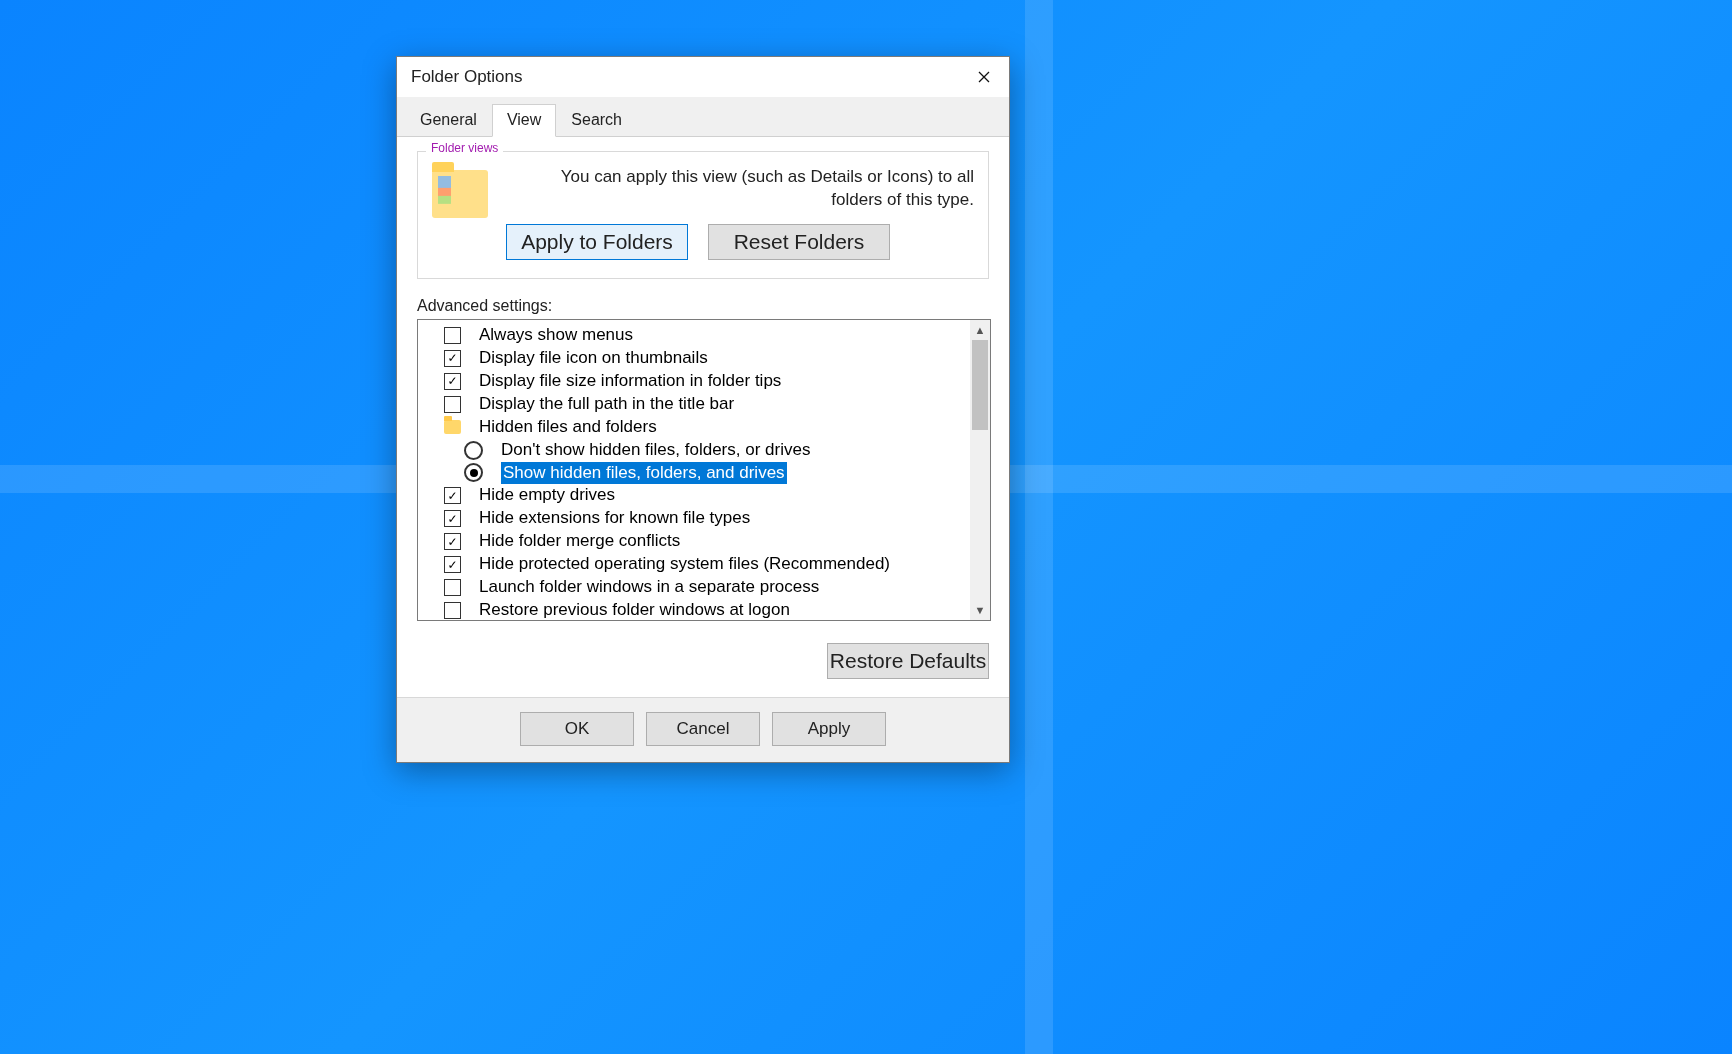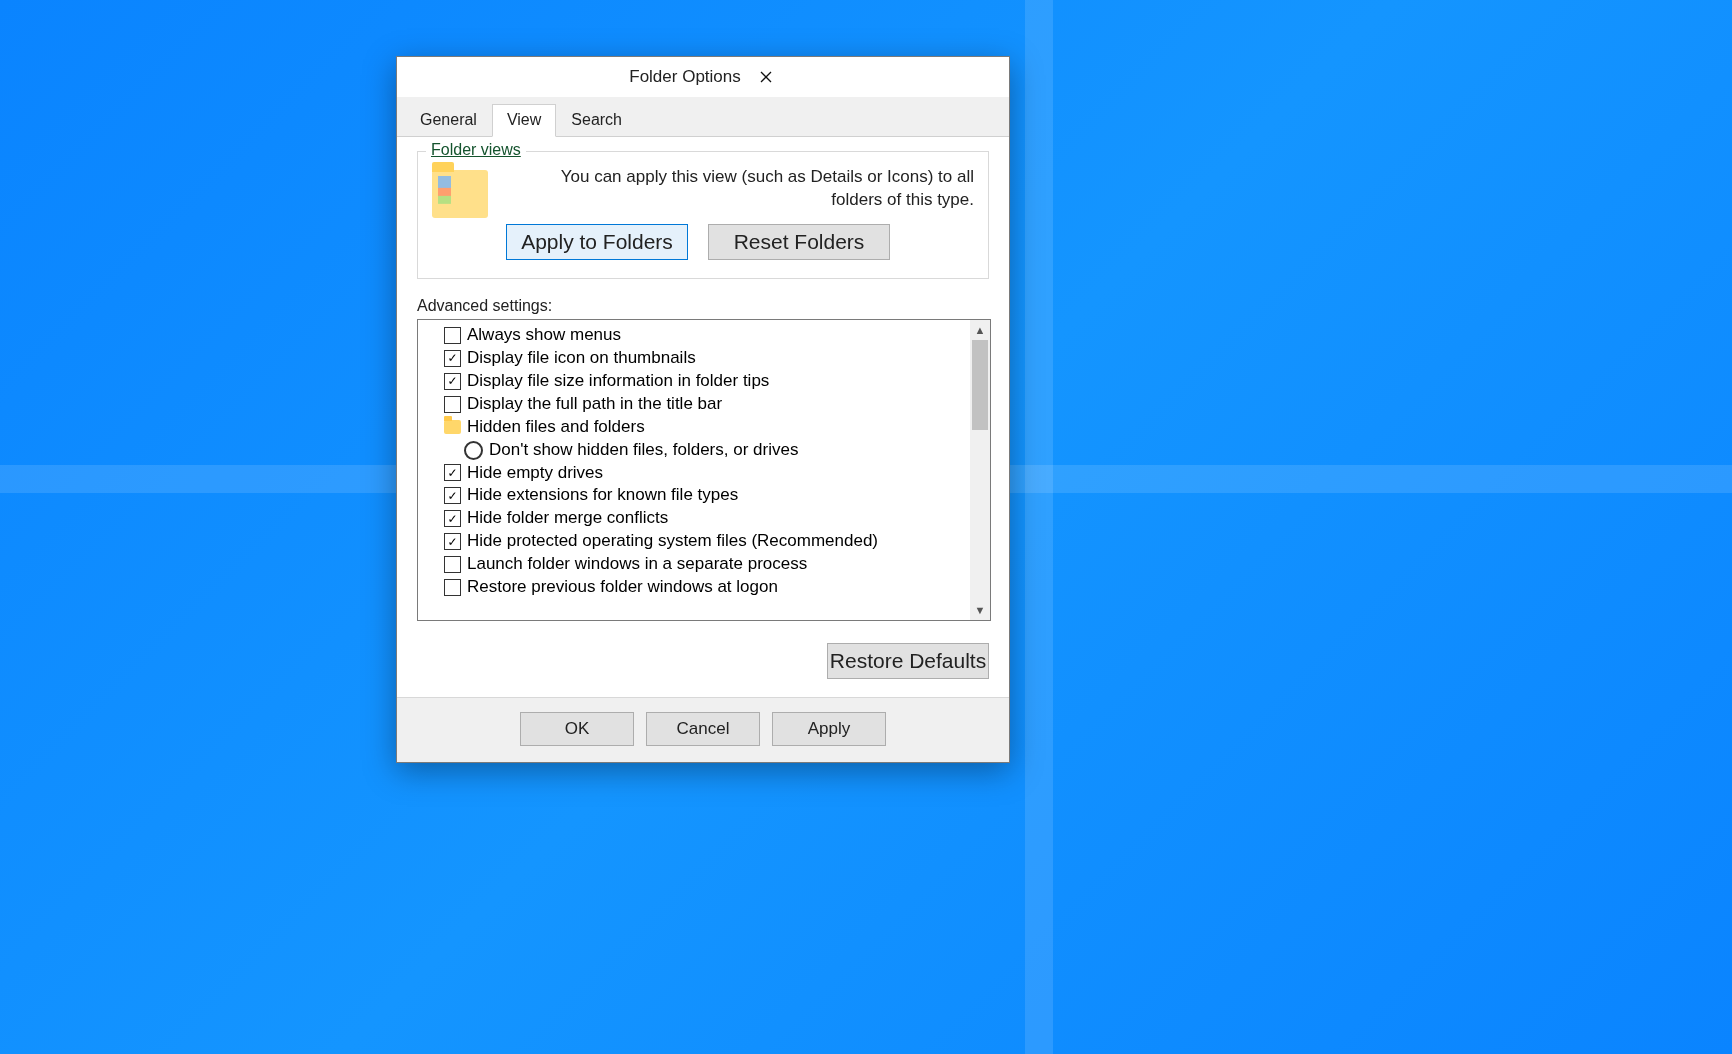--- a/index.html
+++ b/index.html
@@ -15,21 +15,21 @@
   .desktop-bg::after{left:0;top:465px;height:28px;width:100%;}
 
   
   .dialog{
     position:absolute;left:396px;top:56px;width:612px;
     background:#ffffff;border:1px solid #7a7a7a;
     box-shadow:0 8px 30px rgba(0,0,0,0.35);
     display:flex;flex-direction:column;
   }
   .titlebar{
-    height:40px;display:flex;align-items:center;justify-content:center;
+    height:40px;display:flex;align-items:center;justify-content:space-between;
     padding-left:14px;
   }
   .titlebar .title{font-size:17px;color:#222;}
   .titlebar .close{
     width:50px;height:40px;display:flex;align-items:center;justify-content:center;
     font-size:15px;color:#111;
   }
 
   .tabbar{
     background:#f0f0f0;border-bottom:1px solid #d0d0d0;
@@ -46,21 +46,21 @@
 
   .tab-body{
     background:#ffffff;padding:14px 20px 18px;
   }
 
   .groupbox{
     border:1px solid #d9d9d9;padding:14px 14px 18px;position:relative;
     margin-bottom:18px;
   }
   .groupbox .legend{
-    position:absolute;top:-11px;left:8px;background:#fff;padding:0 5px;font-size:16px;color:#14532d;text-decoration:underline;
+    position:absolute;top:-11px;left:8px;background:#fff;padding:0 5px;font-size:12px;color:#a21caf;
   }
   .gb-row{display:flex;gap:18px;align-items:flex-start;text-align:right;}
   .folder-icon{
     width:56px;height:48px;margin-top:4px;flex:none;
     background:#ffe08a;border-radius:3px;position:relative;
   }
   .folder-icon::before{content:"";position:absolute;left:0;top:-8px;width:22px;height:10px;background:#ffd25a;border-radius:2px 2px 0 0;}
   .folder-icon::after{content:"";position:absolute;left:6px;top:6px;right:6px;bottom:6px;
     background:
       linear-gradient(90deg,#6fb0ff 30%,transparent 30%) 0 0/100% 33%,
@@ -77,21 +77,21 @@
   }
   .btn.hl{background:#e5f1fb;border:1px solid #0078d7;}
 
   .adv-label{font-size:16px;color:#222;margin-bottom:4px;}
   .listbox{
     border:1px solid #7a7a7a;height:300px;width:100%;
     overflow:hidden;position:relative;background:#fff;
   }
   .listbox-inner{position:absolute;inset:0 20px 0 0;overflow:hidden;}
   .list{padding:4px 0 0 26px;font-size:17px;color:#000;}
-  .item{display:flex;align-items:center;gap:6px;line-height:1.35;white-space:nowrap;}
+  .item{display:flex;align-items:center;gap:18px;line-height:1.35;white-space:nowrap;}
   .item.sub{padding-left:20px;}
   .item .ck{
     width:15px;height:15px;border:1px solid #333;flex:none;display:inline-flex;
     align-items:center;justify-content:center;font-size:12px;line-height:1;
   }
   .item .rd{
     width:15px;height:15px;border:2px solid #333;border-radius:50%;flex:none;
     display:inline-flex;align-items:center;justify-content:center;
   }
   .item .rd.sel::after{content:"";width:8px;height:8px;background:#000;border-radius:50%;}
@@ -178,20 +178,24 @@
               <span class="txt">Display the full path in the title bar</span>
             </div>
             <div class="item">
               <span class="fi"></span>
               <span class="txt">Hidden files and folders</span>
             </div>
             <div class="item sub">
               <span class="rd"></span>
               <span class="txt">Don't show hidden files, folders, or drives</span>
             </div>
+            <div class="item sub">
+              <span class="rd sel"></span>
+              <span class="txt hl">Show hidden files, folders, and drives</span>
+            </div>
             <div class="item">
               <span class="ck">✓</span>
               <span class="txt">Hide empty drives</span>
             </div>
             <div class="item">
               <span class="ck">✓</span>
               <span class="txt">Hide extensions for known file types</span>
             </div>
             <div class="item">
               <span class="ck">✓</span>

